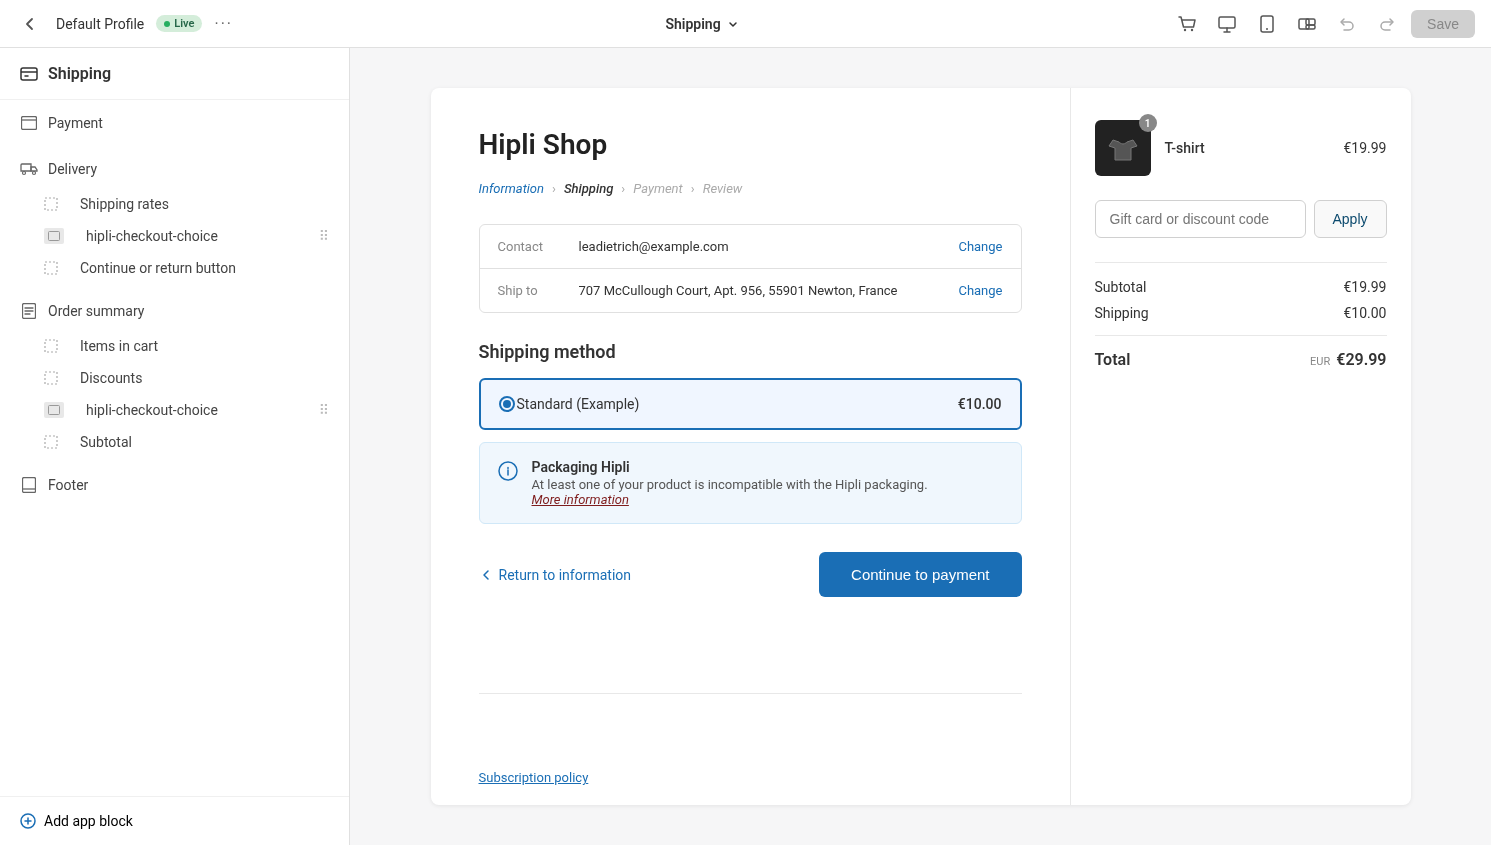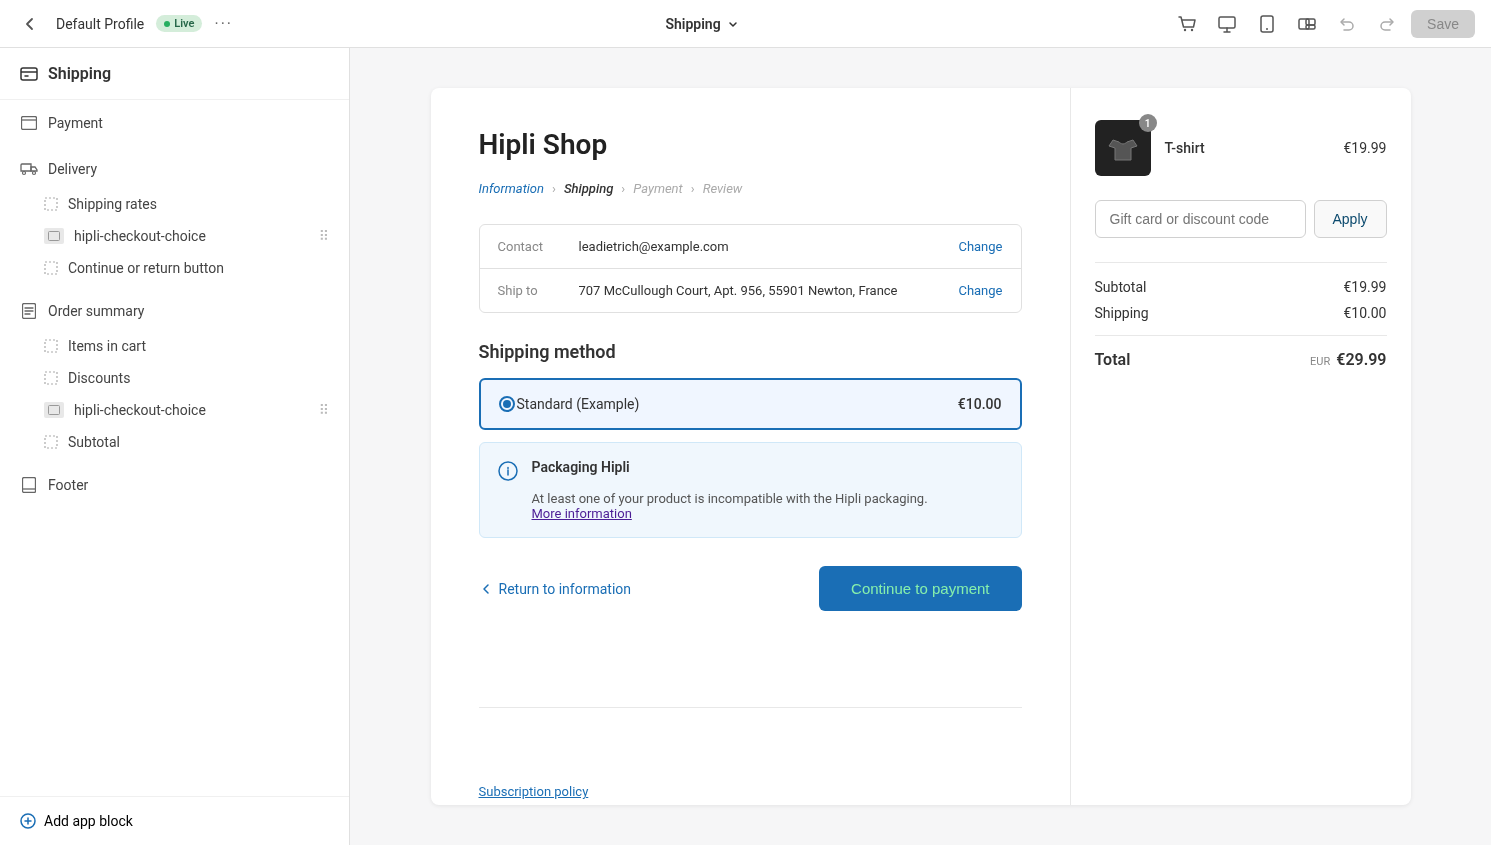--- a/index.html
+++ b/index.html
@@ -21,21 +21,21 @@
 
     
     .main-layout { display: flex; height: calc(100vh - 48px); }
 
     
     .sidebar { width: 350px; background: #fff; border-right: 1px solid #e0e0e0; display: flex; flex-direction: column; overflow-y: auto; }
     .sidebar-header { padding: 16px 20px; font-size: 16px; font-weight: 600; border-bottom: 1px solid #f0f0f0; display: flex; align-items: center; gap: 10px; }
     .sidebar-section { padding: 4px 0; }
     .sidebar-item { display: flex; align-items: center; gap: 10px; padding: 10px 20px; cursor: pointer; color: #444; font-size: 14px; }
     .sidebar-item-icon { width: 18px; height: 18px; display: flex; align-items: center; justify-content: center; color: #666; flex-shrink: 0; }
-    .sidebar-sub-item { display: flex; align-items: center; gap: 10px; padding: 8px 20px 8px 44px; cursor: pointer; color: #444; font-size: 14px; }
+    .sidebar-sub-item { display: flex; align-items: center; gap: 22px; padding: 8px 20px 8px 44px; cursor: pointer; color: #444; font-size: 14px; }
     .sidebar-sub-item .drag-handle { margin-left: auto; color: #bbb; cursor: grab; }
     .sidebar-sub-item .item-icon { width: 20px; height: 16px; background: #e8e8e8; border-radius: 2px; display: flex; align-items: center; justify-content: center; }
     .sidebar-footer { margin-top: auto; padding: 16px 20px; border-top: 1px solid #f0f0f0; }
     .add-app-block { display: flex; align-items: center; gap: 8px; color: #000000; cursor: pointer; font-size: 14px; }
 
     
     .content-area { flex: 1; overflow-y: auto; background: #f6f6f7; display: flex; justify-content: center; padding: 40px 20px; }
     .checkout-container { background: #fff; width: 100%; max-width: 980px; min-height: 700px; border-radius: 8px; display: flex; box-shadow: 0 1px 4px rgba(0,0,0,0.08); }
 
     
@@ -56,28 +56,28 @@
 
     
     .section-title { font-size: 18px; font-weight: 600; margin-bottom: 16px; }
     .shipping-option { border: 2px solid #1a6eb5; border-radius: 6px; padding: 16px 18px; display: flex; align-items: center; justify-content: space-between; margin-bottom: 12px; background: #f0f6ff; }
     .shipping-option-label { font-size: 14px; color: #333; }
     .shipping-option-price { font-size: 14px; color: #333; font-weight: 500; }
 
     
     .info-alert { border: 1px solid #d0e8f8; border-radius: 6px; padding: 16px 18px; background: #f0f7fd; display: flex; gap: 14px; margin-bottom: 28px; }
     .info-alert-icon { color: #1a6eb5; font-size: 18px; flex-shrink: 0; margin-top: 2px; }
-    .info-alert-title { font-size: 14px; font-weight: 600; margin-bottom: 16px; }
+    .info-alert-title { font-size: 14px; font-weight: 600; margin-bottom: 2px; }
     .info-alert-text { font-size: 13px; color: #555; }
-    .info-alert-link { color: #4c1d95; cursor: pointer; text-decoration: underline; }
+    .info-alert-link { color: #7f1d1d; cursor: pointer; text-decoration: underline; font-style: italic; }
 
     
     .nav-buttons { display: flex; align-items: center; justify-content: space-between; margin-top: 16px; }
     .return-link { display: flex; align-items: center; gap: 6px; color: #1a6eb5; cursor: pointer; font-size: 14px; text-decoration: none; }
-    .continue-btn { background: #1a6eb5; color: #86efac; border: none; padding: 14px 32px; border-radius: 6px; font-size: 15px; font-weight: 500; cursor: pointer; margin-left: 20px; }
+    .continue-btn { background: #1a6eb5; color: #ffffff; border: none; padding: 14px 32px; border-radius: 6px; font-size: 15px; font-weight: 500; cursor: pointer; margin-left: 20px; }
 
     .subscription-link { color: #1a6eb5; cursor: pointer; font-size: 13px; text-decoration: underline; margin-top: 60px; display: inline-block; }
 
     
     .checkout-right { width: 340px; padding: 32px 24px; }
     .product-row { display: flex; align-items: center; gap: 14px; margin-bottom: 24px; }
     .product-img { width: 56px; height: 56px; background: #222; border-radius: 6px; display: flex; align-items: center; justify-content: center; position: relative; flex-shrink: 0; }
     .product-img svg { width: 32px; height: 32px; }
     .product-badge { position: absolute; top: -6px; right: -6px; background: #888; color: #fff; width: 18px; height: 18px; border-radius: 50%; font-size: 10px; display: flex; align-items: center; justify-content: center; font-weight: 600; }
     .product-name { flex: 1; font-size: 14px; font-weight: 500; }

